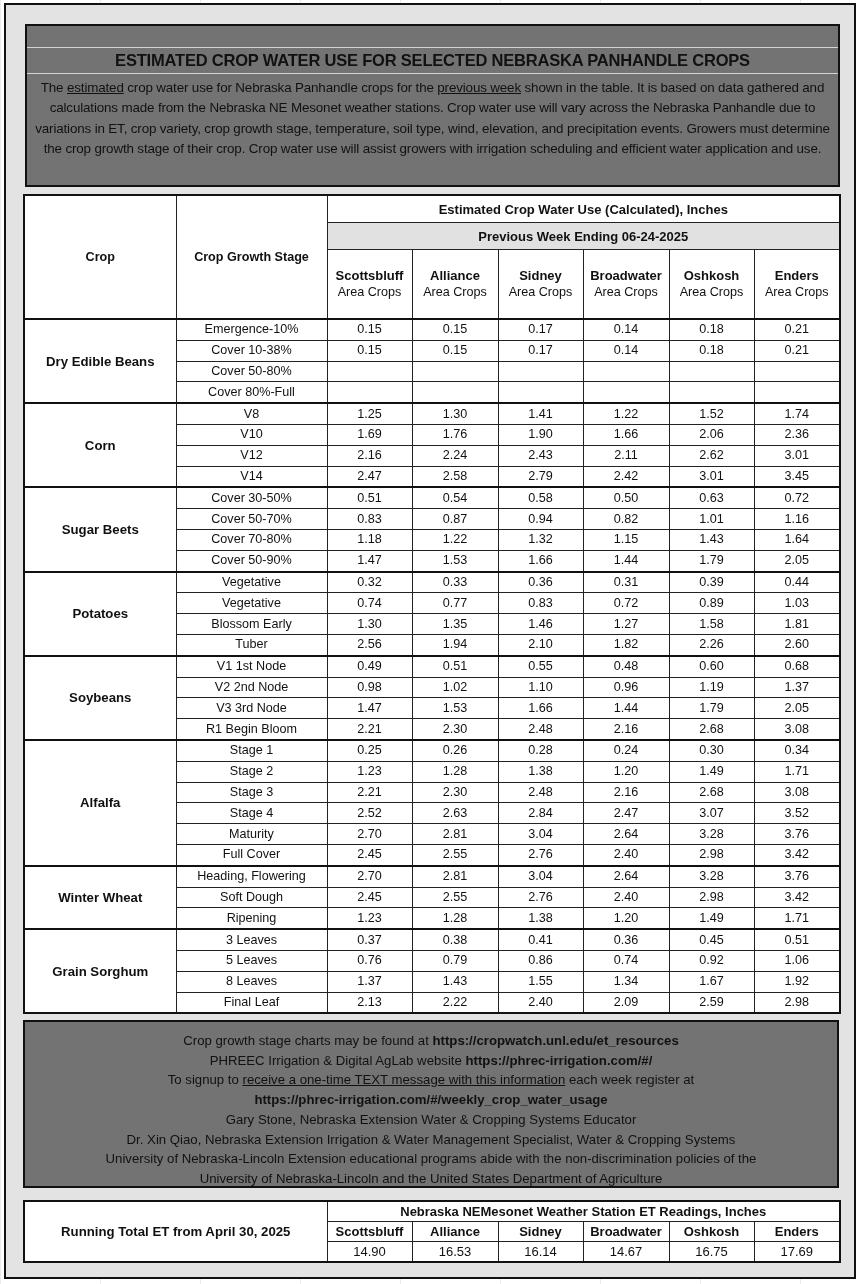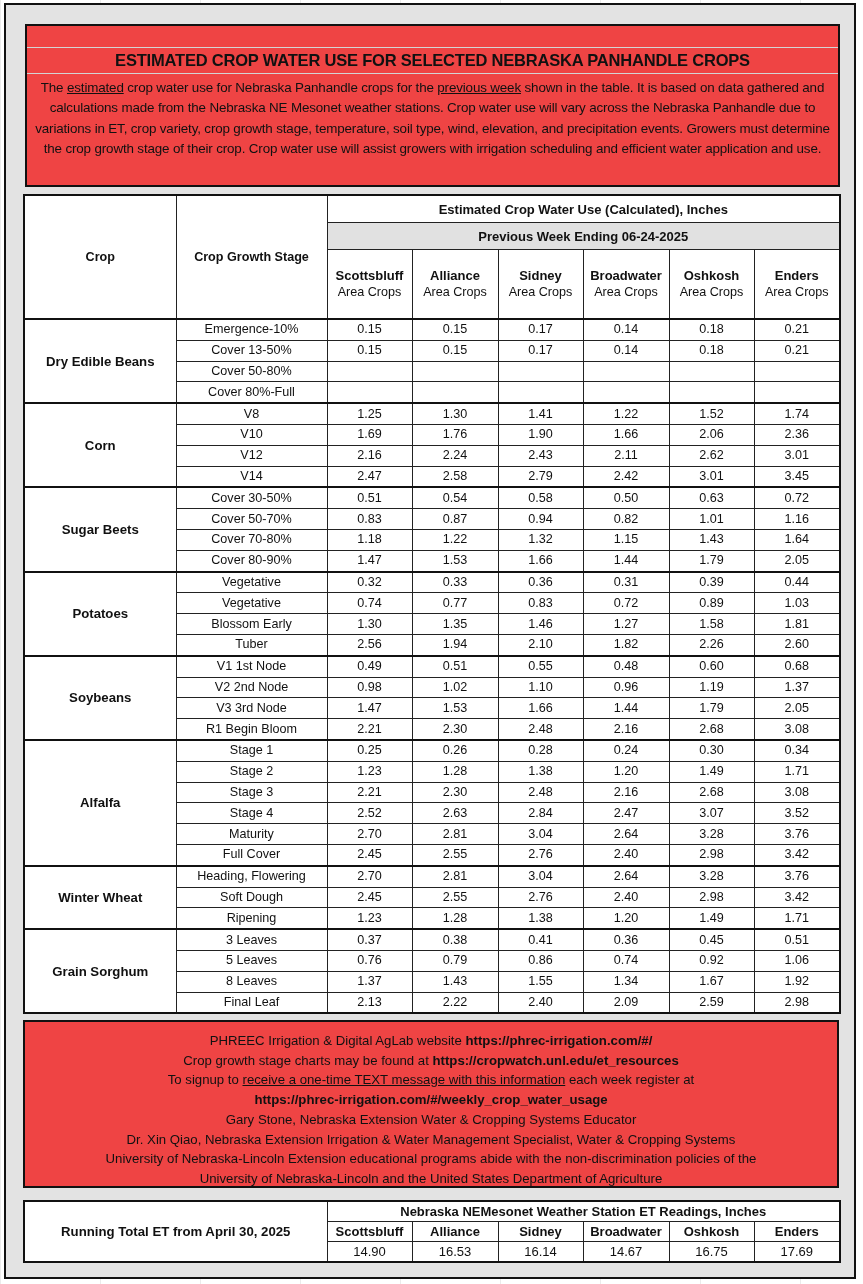--- a/index.html
+++ b/index.html
@@ -8,21 +8,21 @@
     font-family: "Liberation Sans", "DejaVu Sans", sans-serif; color: #111;
   }
   .sheet-grid { position: absolute; inset: 0; pointer-events: none;
     background-image: linear-gradient(to right, #d6d6d6 1px, transparent 1px);
     background-size: 100px 100%; opacity: .5; }
   .frame {
     position: absolute; left: 4px; top: 3px; width: 852px; height: 1276px;
     background: #e3e3e3; border: 2px solid #111; box-sizing: border-box;
   }
   .box {
-    position: absolute; left: 19px; width: 815px; background: #ef4444; border: 2px solid #111; box-sizing: border-box;
+    position: absolute; left: 19px; width: 815px; background: #737373; border: 2px solid #111; box-sizing: border-box;
   }
   
   .title-box { top: 19px; height: 163px; }
   .title-box .gridline { position: absolute; left: 0; right: 0; height: 1px; background: #d4d4d4; }
   .title {
     position: absolute; top: 24px; left: 0; right: 0; text-align: center;
     font-weight: bold; font-size: 16.5px; letter-spacing: -0.2px; line-height: 20px;
     font-family: "Liberation Sans Narrow", "Liberation Sans", sans-serif;
   }
   .intro {
@@ -129,21 +129,21 @@
           <td rowspan="4" class="crop-name">Dry Edible Beans</td>
           <td>Emergence-10%</td>
           <td>0.15</td>
           <td>0.15</td>
           <td>0.17</td>
           <td>0.14</td>
           <td>0.18</td>
           <td>0.21</td>
         </tr>
         <tr>
-          <td>Cover 13-50%</td>
+          <td>Cover 10-38%</td>
           <td>0.15</td>
           <td>0.15</td>
           <td>0.17</td>
           <td>0.14</td>
           <td>0.18</td>
           <td>0.21</td>
         </tr>
         <tr>
           <td>Cover 50-80%</td>
           <td></td>
@@ -221,21 +221,21 @@
         <tr>
           <td>Cover 70-80%</td>
           <td>1.18</td>
           <td>1.22</td>
           <td>1.32</td>
           <td>1.15</td>
           <td>1.43</td>
           <td>1.64</td>
         </tr>
         <tr>
-          <td>Cover 80-90%</td>
+          <td>Cover 50-90%</td>
           <td>1.47</td>
           <td>1.53</td>
           <td>1.66</td>
           <td>1.44</td>
           <td>1.79</td>
           <td>2.05</td>
         </tr>
         <tr class="sec-top">
           <td rowspan="4" class="crop-name">Potatoes</td>
           <td>Vegetative</td>
@@ -429,22 +429,22 @@
           <td>2.09</td>
           <td>2.59</td>
           <td>2.98</td>
         </tr>
       </tbody>
   </table>
 </div>
 
 <div class="box footer-box" style="left:23px; top:1020px; width:816px; height:168px;">
   <div class="footer-lines">
+    <div><span>Crop growth stage charts may be found at </span><b>https://cropwatch.unl.edu/et_resources</b></div>
     <div><span>PHREEC Irrigation &amp; Digital AgLab website </span><b>https://phrec-irrigation.com/#/</b></div>
-    <div><span>Crop growth stage charts may be found at </span><b>https://cropwatch.unl.edu/et_resources</b></div>
     <div><span>To signup to </span><u>receive a one-time TEXT message with this information</u><span> each week register at</span></div>
     <div><b>https://phrec-irrigation.com/#/weekly_crop_water_usage</b></div>
     <div>Gary Stone, Nebraska Extension Water &amp; Cropping Systems Educator</div>
     <div>Dr. Xin Qiao, Nebraska Extension Irrigation &amp; Water Management Specialist, Water &amp; Cropping Systems</div>
     <div>University of Nebraska-Lincoln Extension educational programs abide with the non-discrimination policies of the</div>
     <div>University of Nebraska-Lincoln and the United States Department of Agriculture</div>
   </div>
 </div>
 
 <div class="et-wrap">

